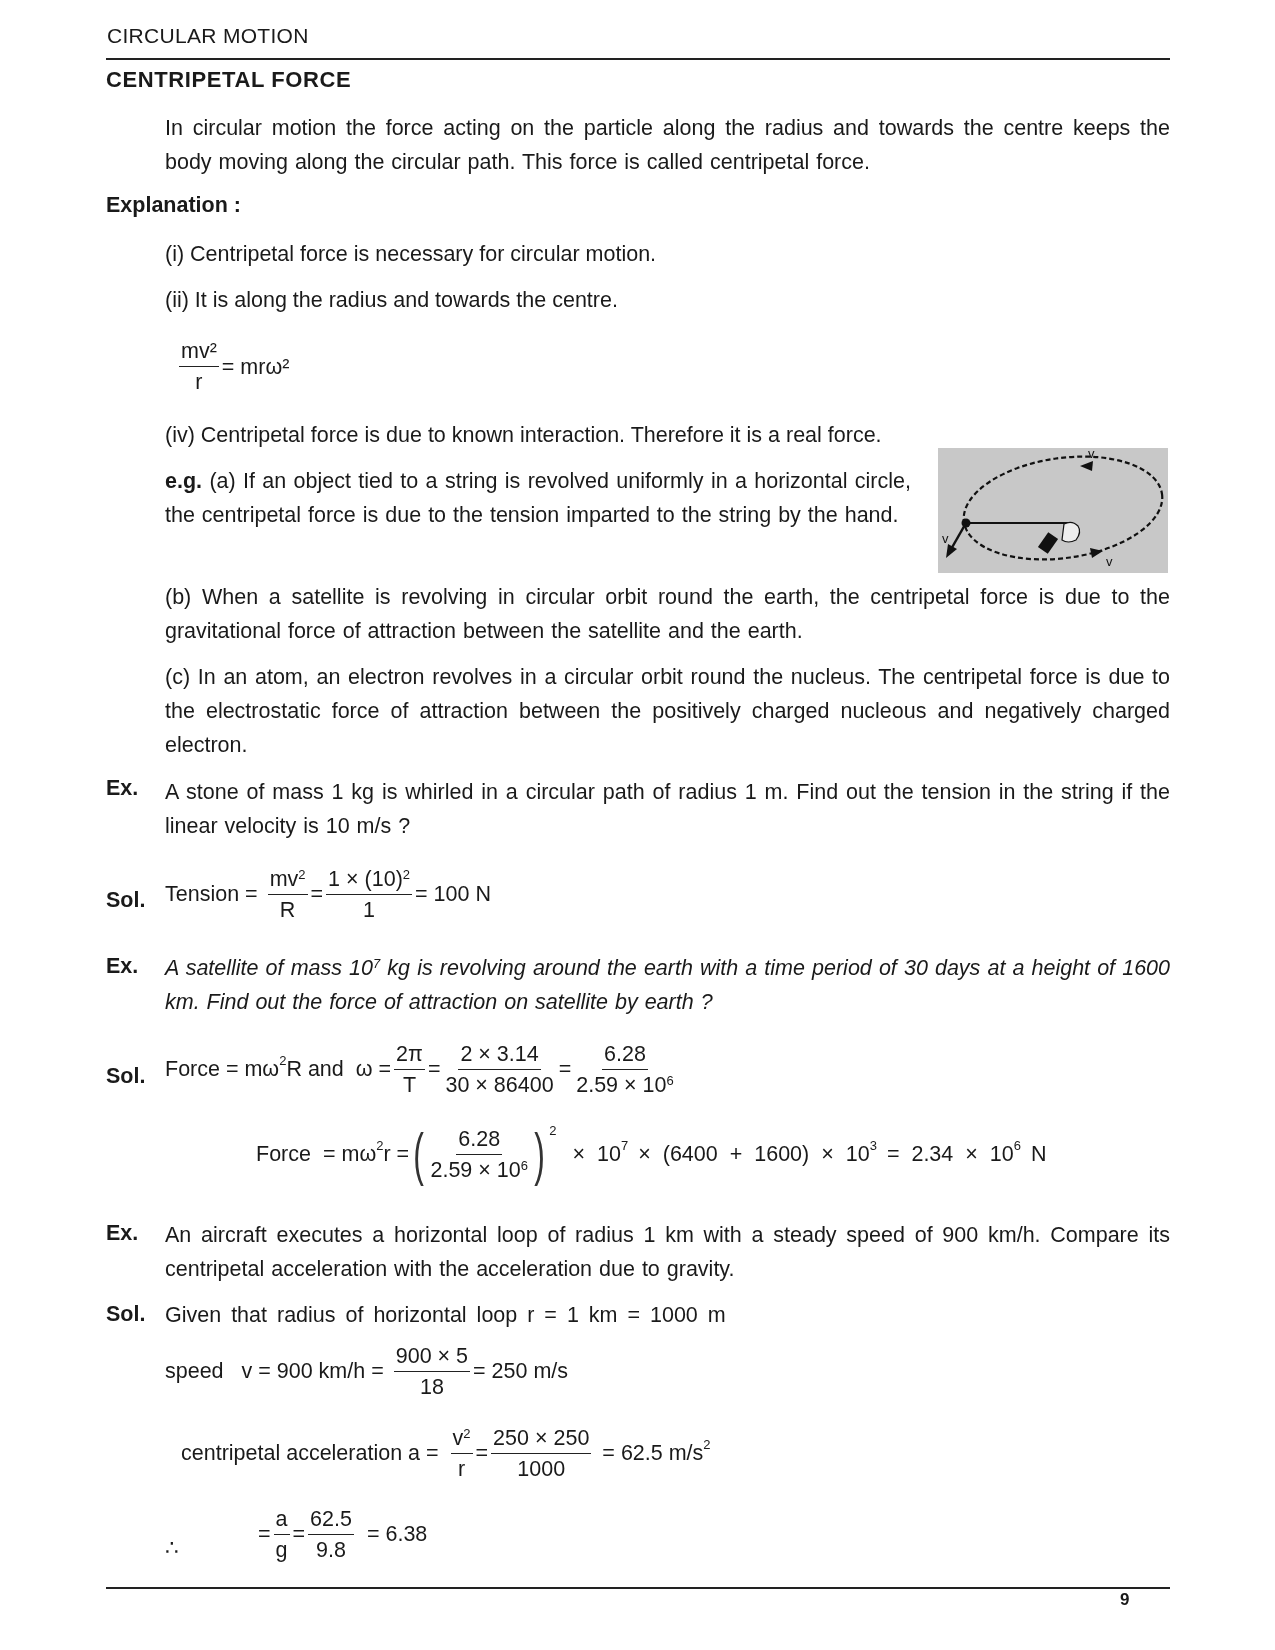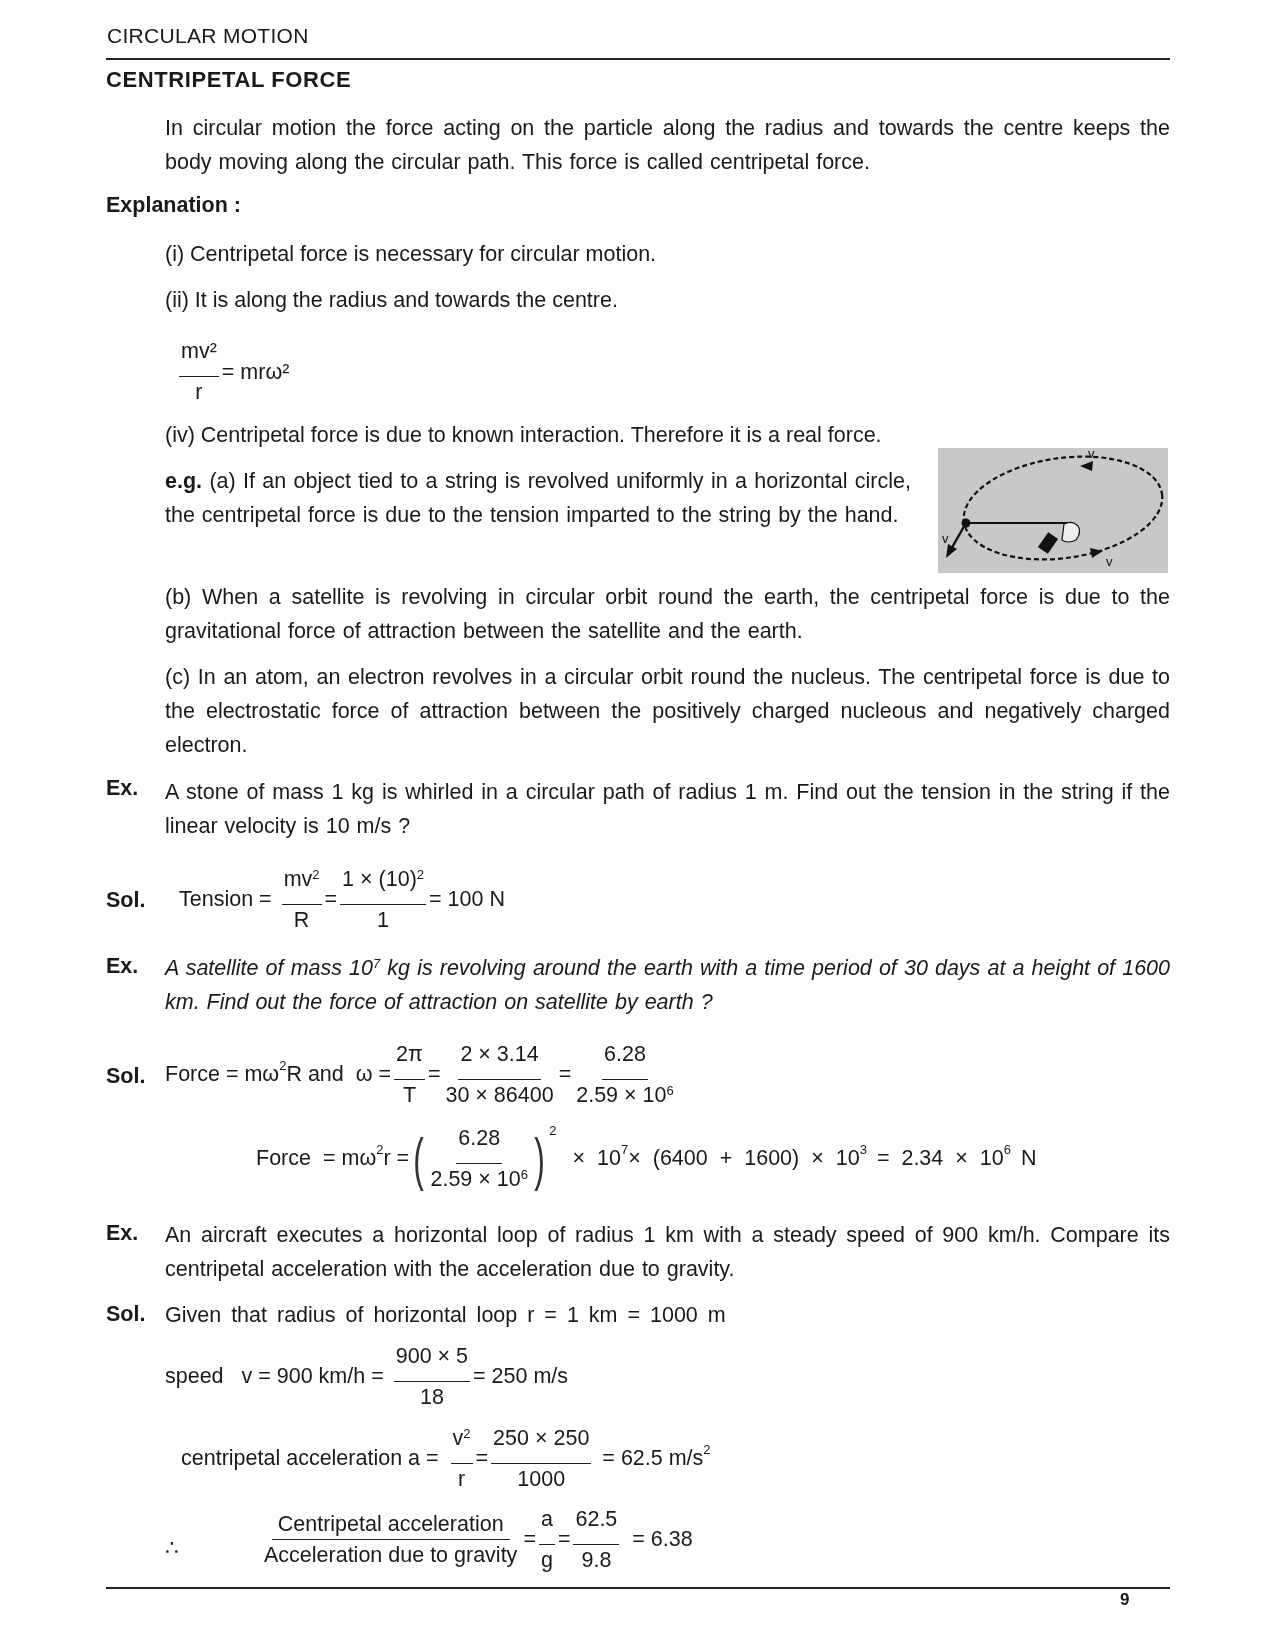--- a/index.html
+++ b/index.html
@@ -7,21 +7,21 @@
          font-family:"Liberation Sans", sans-serif; color:#1a1a1a; }
   .abs { position:absolute; white-space:nowrap; }
   .run-head { left:107px; top:24px; font-size:21px; font-weight:normal; letter-spacing:0.3px; }
   .rule { position:absolute; left:106px; width:1064px; height:2px; background:#222; }
   .title { left:106px; top:67px; font-size:22px; font-weight:bold; letter-spacing:0.6px;text-align:right; }
   .p { font-size:21.5px; line-height:34px; }
   .bold { font-weight:bold; }
   .lbl { left:106px; font-size:21.5px; font-weight:bold; }
   .justify { position:absolute; white-space:normal; text-align:justify; text-align-last:left; font-size:21.5px; line-height:34px; word-spacing:1px;}
   .frac { display:inline-flex; flex-direction:column; align-items:center; vertical-align:middle; margin:0 3px; }
-  .frac .num { padding:0 2px 12px; border-bottom:1.5px solid #222; line-height:26px; }
+  .frac .num { padding:0 2px 2px; border-bottom:1.5px solid #222; line-height:26px; }
   .frac .den { padding:2px 2px 0; line-height:26px; }
   sup { font-size:13px; vertical-align:top; position:relative; top:-4px; }
   .eq { font-size:21.5px; }
   .figure { position:absolute; left:938px; top:448px; width:230px; height:125px; background:#c8c8c8; }
   .paren { font-size:58px; font-weight:200; line-height:58px; vertical-align:middle; color:#333; transform:scaleX(0.55); display:inline-block;}
   .pagenum { left:1120px; top:1590px; font-size:17px; font-weight:bold; }
 </style>
 </head>
 <body>
 
@@ -69,21 +69,21 @@
   </svg>
 </div>
 
 <div class="justify" style="left:165px; top:580px; width:1005px;">(b) When a satellite is revolving in circular orbit round the earth, the centripetal force is due to the gravitational force of attraction between the satellite and the earth.</div>
 <div class="justify" style="left:165px; top:660px; width:1005px;">(c) In an atom, an electron revolves in a circular orbit round the nucleus. The centripetal force is due to the electrostatic force of attraction between the positively charged nucleous and negatively charged electron.</div>
 
 <div class="abs lbl" style="top:776px;">Ex.</div>
 <div class="justify" style="left:165px; top:775px; width:1005px;">A stone of mass 1 kg is whirled in a circular path of radius 1 m. Find out the tension in the string if the linear velocity is 10 m/s ?</div>
 
 <div class="abs lbl" style="top:888px;">Sol.</div>
-<div class="abs eq" style="left:165px; top:866px; display:flex; align-items:center;margin-left:14px;">
+<div class="abs eq" style="left:165px; top:866px; display:flex; align-items:center;">
   <span>Tension =</span>
   <span class="frac" style="margin-left:10px;">
     <span class="num"><span>mv</span><sup>2</sup></span>
     <span class="den">R</span>
   </span>
   <span>=</span>
   <span class="frac">
     <span class="num"><span>1 × (10)</span><sup>2</sup></span>
     <span class="den">1</span>
   </span>
@@ -117,21 +117,21 @@
   <span>Force</span>
   <span style="margin-left:12px;"><span>= mω</span><sup>2</sup><span>r =</span></span>
   <span class="paren">(</span>
   <span class="frac" style="margin:0;">
     <span class="num">6.28</span>
     <span class="den"><span>2.59 × 10</span><sup>6</sup></span>
   </span>
   <span class="paren">)</span>
   <sup style="align-self:flex-start; margin-top:2px;">2</sup>
   <span style="margin-left:16px; word-spacing:6px;"><span>× 10</span><sup>7</sup></span>
-  <span style="word-spacing:6px;"><span>× (6400 + 1600) × 10</span><sup>3</sup></span>
+  <span style="margin-left:10px; word-spacing:6px;"><span>× (6400 + 1600) × 10</span><sup>3</sup></span>
   <span style="margin-left:10px; word-spacing:6px;"><span>= 2.34 × 10</span><sup>6</sup></span>
   <span style="margin-left:10px;">N</span>
 </div>
 
 <div class="abs lbl" style="top:1221px;">Ex.</div>
 <div class="justify" style="left:165px; top:1218px; width:1005px;">An aircraft executes a horizontal loop of radius 1 km with a steady speed of 900 km/h. Compare its centripetal acceleration with the acceleration due to gravity.</div>
 
 <div class="abs lbl" style="top:1302px;">Sol.</div>
 <div class="abs p" style="left:165px; top:1298px; word-spacing:4px;">Given that radius of horizontal loop r = 1 km = 1000 m</div>
 
@@ -153,24 +153,20 @@
   <span>=</span>
   <span class="frac">
     <span class="num">250 × 250</span>
     <span class="den">1000</span>
   </span>
   <span style="margin-left:8px;"><span>= 62.5 m/s</span><sup>2</sup></span>
 </div>
 
 <div class="abs eq" style="left:165px; top:1535px;">∴</div>
 <div class="abs eq" style="left:258px; top:1506px; display:flex; align-items:center;">
-  <span class="frac" style="margin:0;">
-    <span class="num" style="padding:0 6px 2px;">Centripetal acceleration</span>
-    <span class="den" style="padding:2px 6px 0;">Acceleration due to gravity</span>
-  </span>
   <span>=</span>
   <span class="frac">
     <span class="num">a</span>
     <span class="den">g</span>
   </span>
   <span>=</span>
   <span class="frac">
     <span class="num">62.5</span>
     <span class="den">9.8</span>
   </span>

